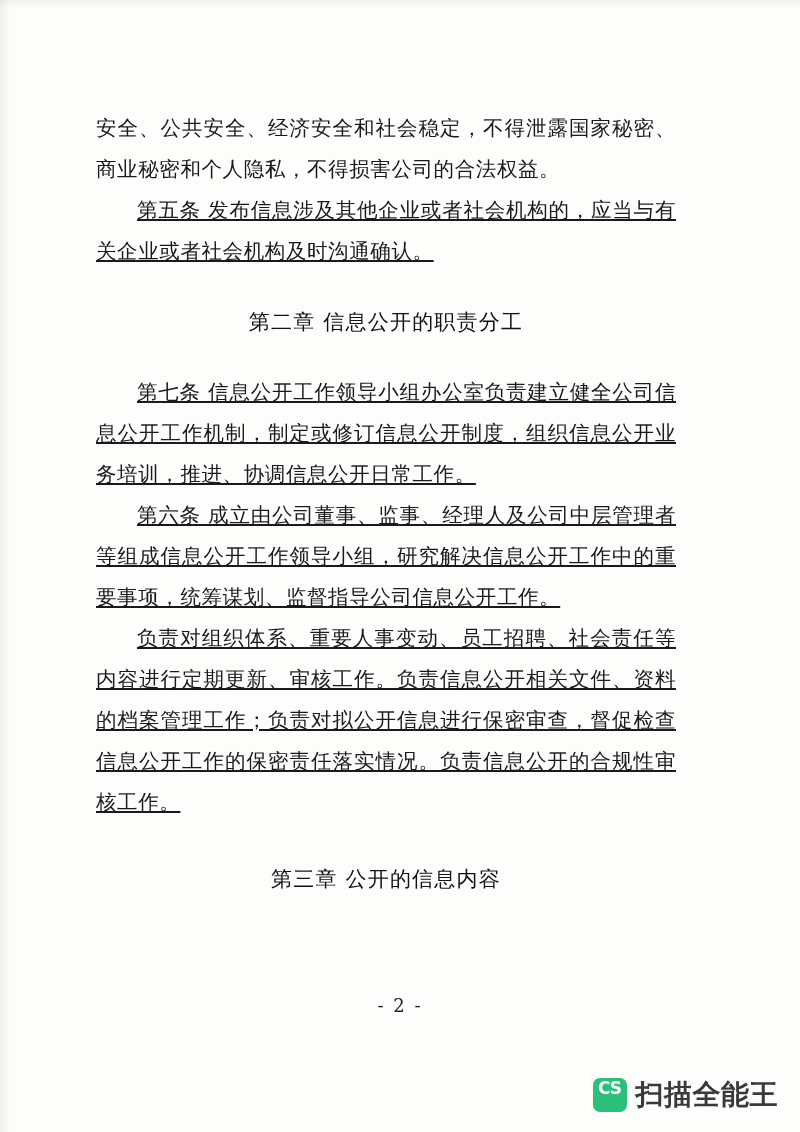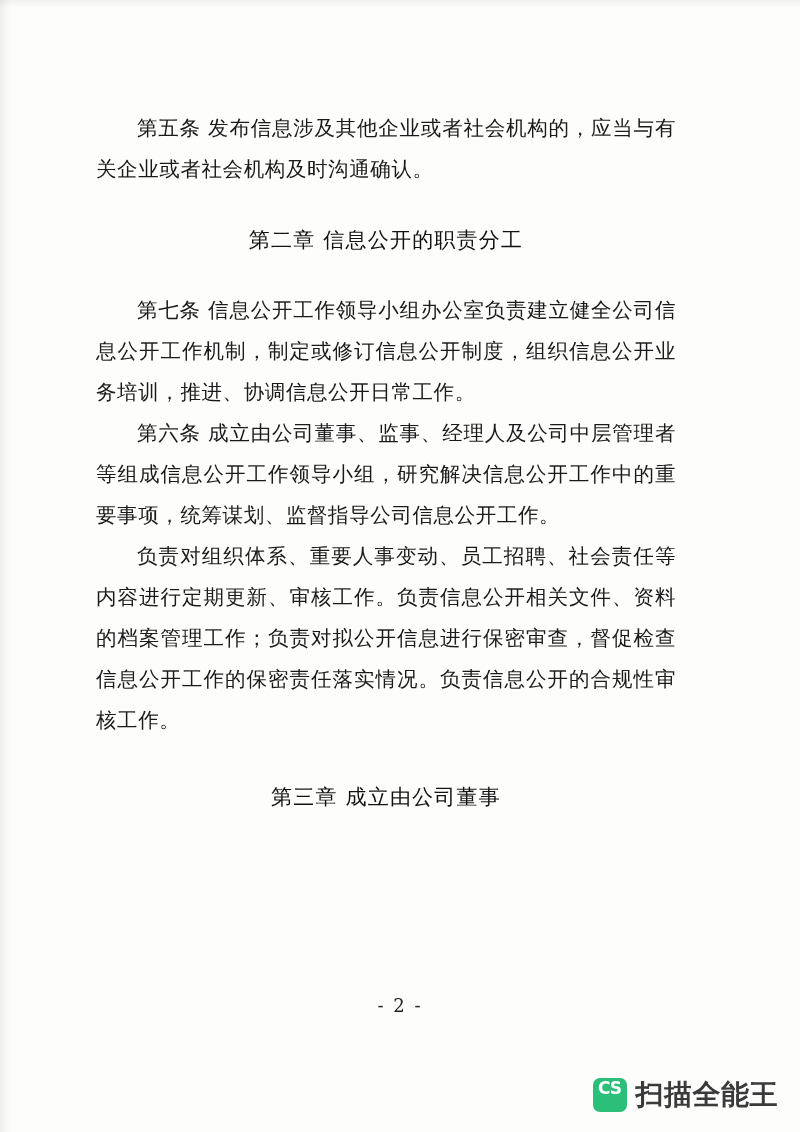--- a/index.html
+++ b/index.html
@@ -34,20 +34,21 @@
     color: #1a1a1a;
     letter-spacing: 0.6px;
     text-align: justify;
     text-justify: inter-ideograph;
     margin: 0;
     font-family: "DejaVu Serif", serif;
     font-weight: 500;
   }
   .para.indent {
     text-indent: 41px;
+    text-decoration: underline;
   }
   .heading {
     font-size: 21px;
     line-height: 40px;
     color: #111111;
     text-align: center;
     font-weight: 400;
     letter-spacing: 1.2px;
     margin: 0;
     font-family: "DejaVu Sans", sans-serif;
@@ -124,32 +125,33 @@
 </style>
 </head>
 <body>
 
 <div class="page">
   <div class="edge-shadow-left"></div>
   <div class="edge-shadow-top"></div>
 
   <div class="content">
 
+    <p class="para">安全、公共安全、经济安全和社会稳定，不得泄露国家秘密、商业秘密和个人隐私，不得损害公司的合法权益。</p>
     <p class="para indent">第五条 发布信息涉及其他企业或者社会机构的，应当与有关企业或者社会机构及时沟通确认。</p>
 
     <div class="gap-md"></div>
     <h2 class="heading">第二章 信息公开的职责分工</h2>
     <div class="gap-md"></div>
 
     <p class="para indent">第七条 信息公开工作领导小组办公室负责建立健全公司信息公开工作机制，制定或修订信息公开制度，组织信息公开业务培训，推进、协调信息公开日常工作。</p>
     <p class="para indent">第六条 成立由公司董事、监事、经理人及公司中层管理者等组成信息公开工作领导小组，研究解决信息公开工作中的重要事项，统筹谋划、监督指导公司信息公开工作。</p>
     <p class="para indent">负责对组织体系、重要人事变动、员工招聘、社会责任等内容进行定期更新、审核工作。负责信息公开相关文件、资料的档案管理工作；负责对拟公开信息进行保密审查，督促检查信息公开工作的保密责任落实情况。负责信息公开的合规性审核工作。</p>
 
     <div class="gap-lg"></div>
-    <h2 class="heading">第三章 成立由公司董事</h2>
+    <h2 class="heading">第三章 公开的信息内容</h2>
     <div class="gap-md"></div>
 
   </div>
 
   <div class="page-number">- 2 -</div>
 
   <div class="watermark">
     <div class="wm-logo">
       <span class="cs">CS</span>
     </div>

